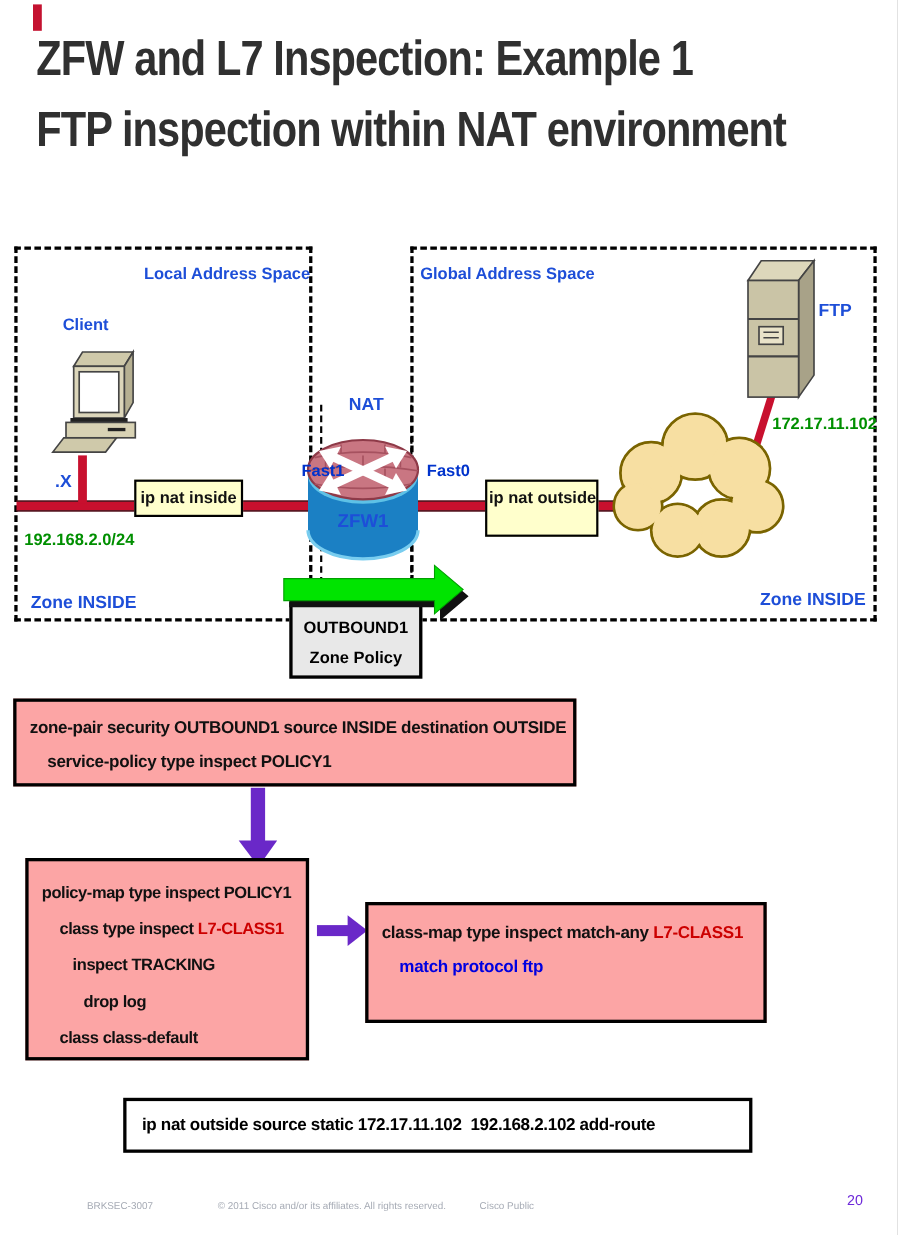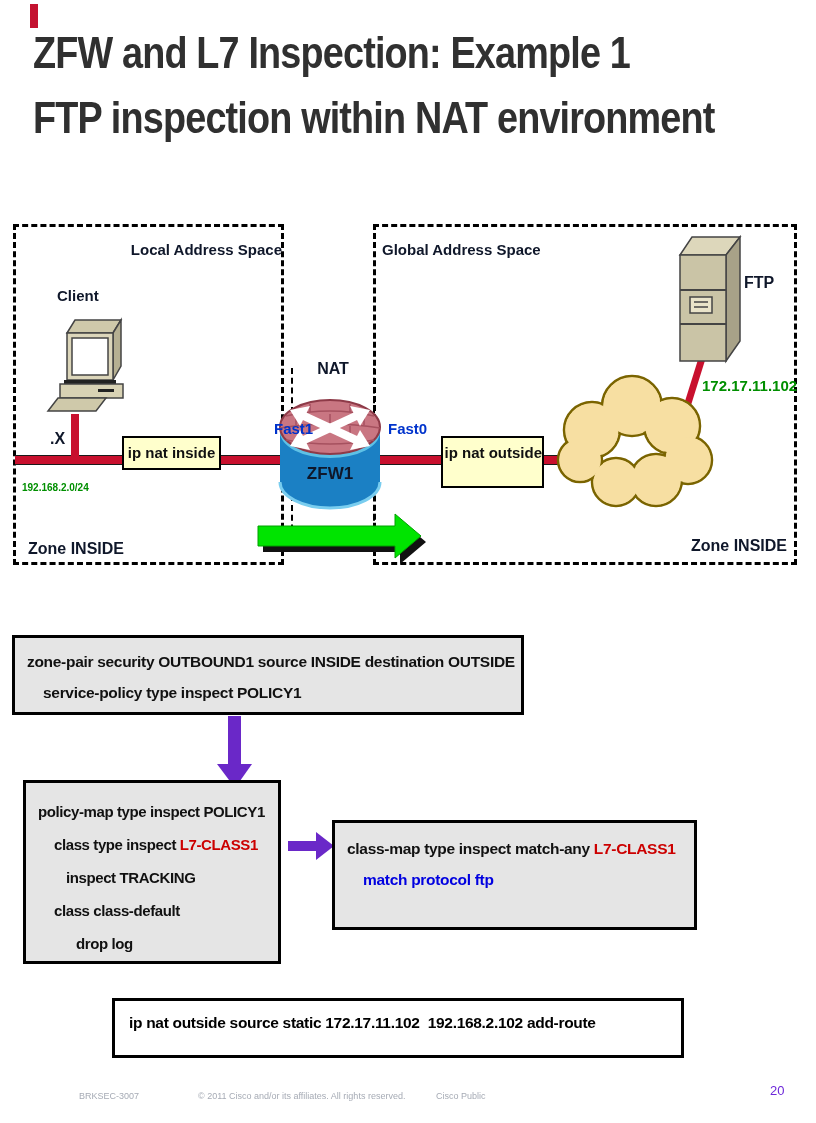--- a/index.html
+++ b/index.html
@@ -1,19 +1,19 @@
 <!DOCTYPE html>
 <html><head>
 <meta charset="utf-8">
 <style>
   * { margin:0; padding:0; box-sizing:border-box; }
   body { background:#888; font-family:"Liberation Sans","DejaVu Sans",sans-serif; }
   #stage { position:relative; width:816px; height:1123px; background:#ffffff; overflow:hidden; margin:0 auto;padding-left:36px; }
   .abs { position:absolute; }
-  .lbl { position:absolute; font-weight:bold; color:#0f172a; white-space:nowrap; }
+  .lbl { position:absolute; font-weight:bold; color:#1d4ed8; white-space:nowrap; }
   .green { color:#008f00; }
   .blue  { color:#0033cc; }
 
   
   #title { position:absolute; left:33px; top:20px; font-weight:bold; font-size:45px;
            line-height:65px; letter-spacing:-1px; color:#303030; white-space:nowrap;
            transform:scaleX(0.84); transform-origin:left top; }
   #accent-bar { position:absolute; left:30px; top:4px; width:8px; height:24px; background:#c41230; }
 
   
@@ -27,35 +27,35 @@
   #seg-outside { left:378px; top:455px; width:190px; height:10px; }
   #seg-client  { left:71px;  top:414px; width:8px;  height:44px; border:none; }
 
   .dashv { position:absolute; width:0; border-left:2px dashed #000; }
 
   
   .nat-tag { position:absolute; background:#ffffcc; border:2px solid #000; text-align:center;
              font-weight:bold; font-size:15px; color:#111; }
 
   
-  .cfg-box { position:absolute; background:#e5e5e5; border:3px solid #000; color:#111; }
+  .cfg-box { position:absolute; background:#fca5a5; border:3px solid #000; color:#111; }
   .cfg-line { white-space:pre; font-weight:bold; font-size:15.5px; letter-spacing:-0.3px; line-height:31px; }
   .red-hl  { color:#cc0000; }
   .blue-hl { color:#0000e0; }
 
   #outbound-box { left:263px; top:547px; width:121px; height:70px; background:#e8e8e8;
                   border:3px solid #000; text-align:center; }
   #outbound-box div { font-weight:bold; font-size:15px; line-height:28px; }
   #outbound-box div:first-child { margin-top:7px; }
 
   #zonepair-box { left:12px; top:635px; width:512px; height:80px; padding:8px 0 0 12px; }
   #policymap-box { left:23px; top:780px; width:258px; height:184px; padding:12px 0 0 12px; }
   #policymap-box .cfg-line { font-size:15px; letter-spacing:-0.4px; line-height:33px; }
   #classmap-box { left:332px; top:820px; width:365px; height:110px; padding:10px 0 0 12px; }
-  #natcmd-box { left:112px; top:998px; width:572px; height:60px; background:#ffffff;
+  #natcmd-box { left:112px; top:998px; width:572px; height:50px; background:#ffffff;
                 border:3px solid #000; padding-left:14px; }
   #natcmd-box .cfg-line { line-height:44px; font-size:15.5px; }
 
   .ind1 { padding-left:16px; }
   .ind2 { padding-left:28px; }
   .ind3 { padding-left:38px; }
 
   
   .foot { position:absolute; top:1091px; font-size:9px; color:#a6abb5; white-space:nowrap; }
   #page-num { position:absolute; left:770px; top:1083px; font-size:13px; color:#6d28d9; }
@@ -155,55 +155,59 @@
       <polygon points="34,62 14,58 24,42" fill="#ffffff"></polygon>
       <polygon points="34,18 14,22 24,38" fill="#ffffff"></polygon>
       <polygon points="74,62 94,58 84,42" fill="#ffffff"></polygon>
     </g>
   </svg>
 
   <div class="lbl" style="left:100px; top:241px; width:182px; text-align:right; font-size:15px;">Local Address Space</div>
   <div class="lbl" style="left:382px; top:241px; font-size:15px;">Global Address Space</div>
   <div class="lbl" style="left:57px; top:287px; font-size:15px;">Client</div>
   <div class="lbl" style="left:50px; top:430px; font-size:16px;">.X</div>
-  <div class="lbl green" style="left:22px; top:482px; font-size:10px;">192.168.2.0/24</div>
+  <div class="lbl green" style="left:22px; top:482px; font-size:15px;">192.168.2.0/24</div>
   <div class="lbl" style="left:28px; top:540px; font-size:16px;">Zone INSIDE</div>
   <div class="lbl" style="left:637px; top:537px; width:150px; text-align:right; font-size:16px;">Zone INSIDE</div>
   <div class="lbl" style="left:303px; top:360px; width:60px; text-align:center; font-size:16px;">NAT</div>
   <div class="lbl blue" style="left:238px; top:420px; font-size:15px;margin-left:36px;">Fast1</div>
   <div class="lbl blue" style="left:388px; top:420px; font-size:15px;">Fast0</div>
   <div class="lbl" style="left:294px; top:464px; width:72px; text-align:center; font-size:17px;">ZFW1</div>
   <div class="lbl" style="left:744px; top:274px; font-size:16px;">FTP</div>
   <div class="lbl green" style="left:702px; top:377px; font-size:15px;">172.17.11.102</div>
 
   <div class="nat-tag" style="left:122px; top:436px; width:99px; height:34px; line-height:30px;">ip nat inside</div>
   <div class="nat-tag" style="left:441px; top:436px; width:103px; height:52px; line-height:30px;text-align:right;">ip nat outside</div>
 
+  <div id="outbound-box" class="abs">
+    <div>OUTBOUND1</div>
+    <div>Zone Policy</div>
+  </div>
 
   <svg class="abs" style="left:255px; top:510px;" width="174" height="56" viewBox="0 0 174 56">
     <polygon points="8,22 145,22 145,10 171,32 145,54 145,42 8,42" fill="#111111"></polygon>
     <polygon points="3,16 140,16 140,4 166,26 140,48 140,36 3,36" fill="#00e400" stroke="#00a000" stroke-width="1"></polygon>
   </svg>
 
   <div id="zonepair-box" class="cfg-box">
     <div class="cfg-line">zone-pair security OUTBOUND1 source INSIDE destination OUTSIDE</div>
     <div class="cfg-line ind1">service-policy type inspect POLICY1</div>
   </div>
 
   <svg class="abs" style="left:216px; top:716px;" width="38" height="74" viewBox="0 0 38 74">
     <rect x="12" y="0" width="13" height="50" fill="#6a28c8"></rect>
     <polygon points="1,48 36,48 19,72" fill="#6a28c8"></polygon>
   </svg>
 
   <div id="policymap-box" class="cfg-box">
     <div class="cfg-line">policy-map type inspect POLICY1</div>
     <div class="cfg-line ind1"><span>class type inspect </span><span class="red-hl">L7-CLASS1</span></div>
     <div class="cfg-line ind2">inspect TRACKING</div>
+    <div class="cfg-line ind3">drop log</div>
     <div class="cfg-line ind1">class class-default</div>
-    <div class="cfg-line ind3">drop log</div>
   </div>
 
   <svg class="abs" style="left:288px; top:831px;" width="46" height="30" viewBox="0 0 46 30">
     <rect x="0" y="10" width="30" height="10" fill="#6a28c8"></rect>
     <polygon points="28,1 46,15 28,29" fill="#6a28c8"></polygon>
   </svg>
 
   <div id="classmap-box" class="cfg-box">
     <div class="cfg-line"><span>class-map type inspect match-any </span><span class="red-hl">L7-CLASS1</span></div>
     <div class="cfg-line ind1 blue-hl">match protocol ftp</div>

